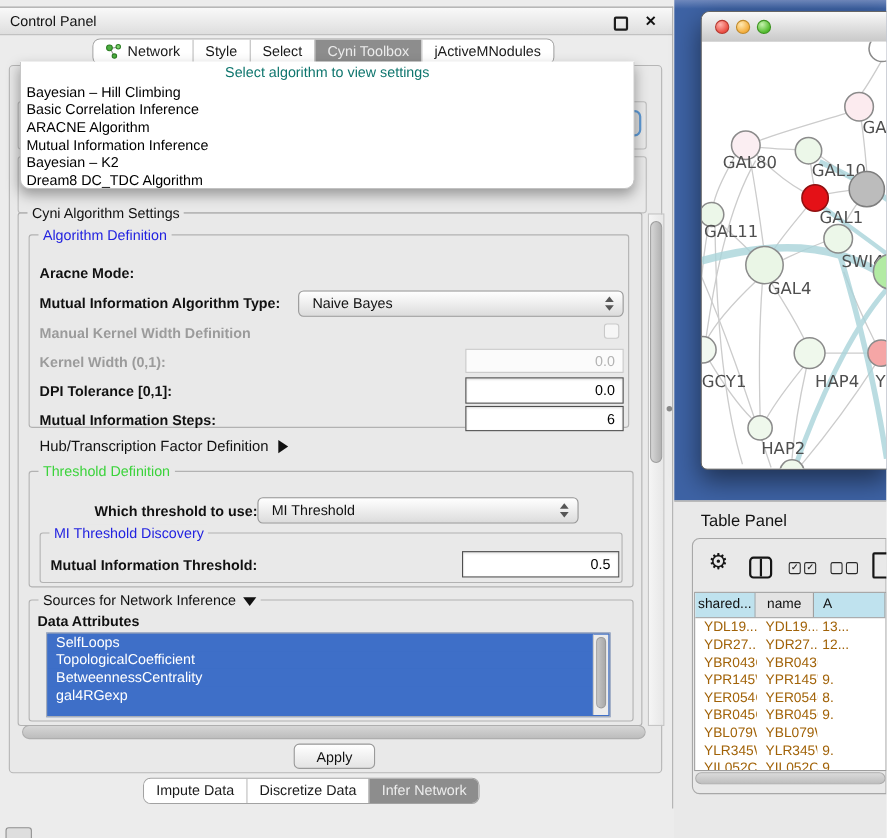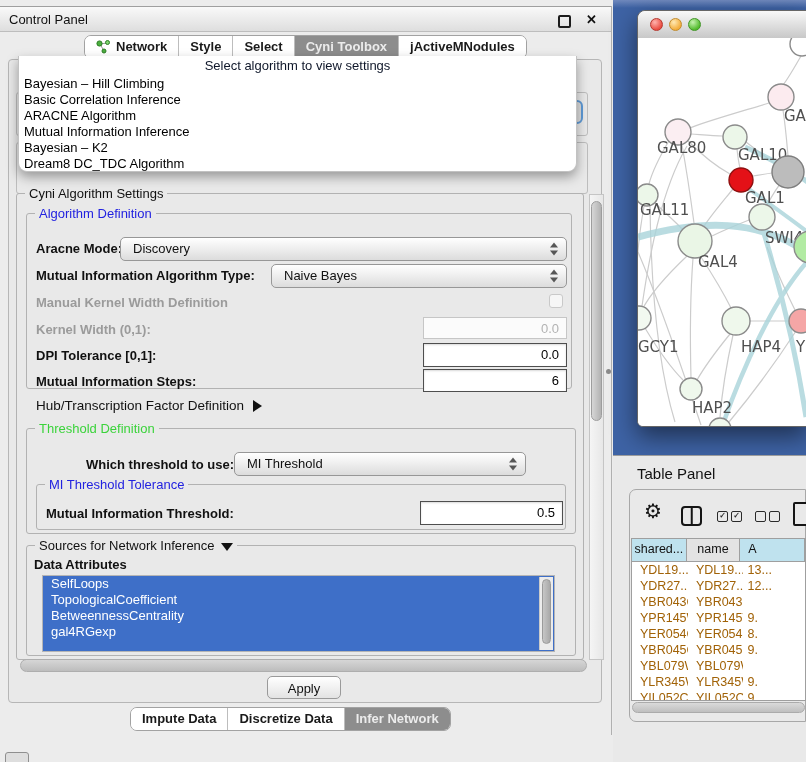--- a/index.html
+++ b/index.html
@@ -8,38 +8,38 @@
   
   .cp-titlebar{position:absolute;left:0;top:6px;width:612px;height:26px;
     background:linear-gradient(#f9f9f9,#dedede);border-top:1px solid #9f9f9f;
     border-bottom:1px solid #bdbdbd;box-sizing:border-box}
   .cp-title{position:absolute;left:9px;top:5px;font-size:13px;color:#111}
   .float-btn{position:absolute;right:41px;top:8px;width:9px;height:9px;border:2px solid #1c1c1c;border-radius:2px}
   .close-btn{position:absolute;right:15px;top:5px;font-size:13px;font-weight:bold;color:#111}
   .cp-right-edge{position:absolute;left:611px;top:6px;width:1px;height:729px;background:#b0b0b0}
   .tabs{position:absolute;display:flex;height:24px;border:1px solid #a2a2a2;border-radius:7px;
     overflow:hidden;background:#fff;box-sizing:border-box;z-index:20}
-  .tab{padding:0 11px;line-height:22px;font-size:13px;font-weight:bold;color:#1a1a1a;
+  .tab{padding:0 11px;line-height:22px;font-size:13px;font-weight:normal;color:#1a1a1a;
     background:#fff;display:flex;align-items:center;gap:5px;white-space:nowrap}
   .tab + .tab{border-left:1px solid #bdbdbd}
   .tab.sel{background:#8d8d8d;color:#ececec}
   .top-tabs{left:84px;top:35px}
   .bottom-tabs{left:130px;top:707px}
   .inner-panel{position:absolute;left:8px;top:59px;width:594px;height:644px;
     border:1px solid #b6b6b6;border-radius:4px;background:#e9e9e9;box-sizing:border-box}
   
   .frag1{position:absolute;left:16px;top:92px;width:570px;height:42px;border:1px solid #bdbdbd;border-radius:3px}
   .frag2{position:absolute;left:16px;top:142px;width:570px;height:50px;border:1px solid #bdbdbd;border-radius:3px}
   .frag-blue{position:absolute;left:569px;top:100px;width:14px;height:24px;border:2px solid #5e9ad6;
     border-radius:6px;background:#dcdcdc;box-sizing:border-box}
   
   .popup{position:absolute;left:18px;top:56px;width:559px;height:116px;background:#fff;
     border:1px solid #c2c2c2;border-top:none;border-radius:0 0 9px 9px;
     box-shadow:0 5px 12px rgba(0,0,0,.35);z-index:40;box-sizing:border-box;overflow:hidden}
-  .popup-prompt{height:20px;line-height:20px;text-align:center;color:#0f172a;font-size:13px}
+  .popup-prompt{height:20px;line-height:20px;text-align:center;color:#0f766e;font-size:13px}
   .popup-item{height:16px;line-height:16px;font-size:13px;color:#000;padding-left:5px;white-space:nowrap}
   .popup-item.bold{font-weight:normal}
   
   .groupbox{position:absolute;border:1px solid #b2b2b2;border-radius:3px;box-sizing:border-box}
   .legend{position:absolute;top:-8px;left:8px;background:#e9e9e9;padding:0 4px;font-size:13px;white-space:nowrap;color:#111}
   .legend.blue{color:#2222e0}
   .legend.green{color:#3bd33b}
   .lbl{position:absolute;font-size:13px;color:#111;white-space:nowrap}
   .b{font-weight:bold}
   .dis{color:#9b9b9b}
@@ -179,24 +179,20 @@
     <span class="legend">Cyni Algorithm Settings</span>
   </div>
   <div class="vscroll">
       <div class="thumb"></div>
     </div>
 
   <div class="groupbox" style="left:26px;top:213px;width:546px;height:176px">
     <span class="legend blue">Algorithm Definition</span>
   </div>
   <span class="lbl b" style="left:36px;top:241px">Aracne Mode:</span>
-  <div class="combo" style="left:120px;top:237px;width:447px;height:24px">
-    <span>Discovery</span>
-    <span class="spin"></span>
-  </div>
   <span class="lbl b" style="left:36px;top:268px">Mutual Information Algorithm Type:</span>
   <div class="combo" style="left:271px;top:264px;width:296px;height:24px">
     <span>Naive Bayes</span>
     <span class="spin"></span>
   </div>
   <span class="lbl b dis" style="left:36px;top:295px">Manual Kernel Width Definition</span>
   <span class="checkbox" style="left:549px;top:294px"></span>
   <span class="lbl b dis" style="left:36px;top:322px">Kernel Width (0,1):</span>
   <div class="field disf" style="left:423px;top:317px;width:144px;height:22px">0.0</div>
   <span class="lbl b" style="left:36px;top:348px">DPI Tolerance [0,1]:</span>
@@ -208,21 +204,21 @@
 
   <div class="groupbox" style="left:26px;top:428px;width:550px;height:106px">
     <span class="legend green">Threshold Definition</span>
   </div>
   <span class="lbl b" style="left:86px;top:457px">Which threshold to use:</span>
   <div class="combo" style="left:234px;top:452px;width:292px;height:24px">
     <span>MI Threshold</span>
     <span class="spin"></span>
   </div>
   <div class="groupbox" style="left:36px;top:484px;width:530px;height:46px">
-    <span class="legend blue">MI Threshold Tolerance</span>
+    <span class="legend blue">MI Threshold Discovery</span>
   </div>
   <span class="lbl b" style="left:46px;top:506px">Mutual Information Threshold:</span>
   <div class="field" style="left:420px;top:501px;width:143px;height:24px">0.5</div>
 
   <div class="groupbox" style="left:26px;top:545px;width:550px;height:111px">
     <span class="legend"><span>Sources for Network Inference</span><span class="tri-down"></span></span>
   </div>
   <span class="attr-label">Data Attributes</span>
   <div class="attr-list">
     <div class="attr-item">SelfLoops</div>

